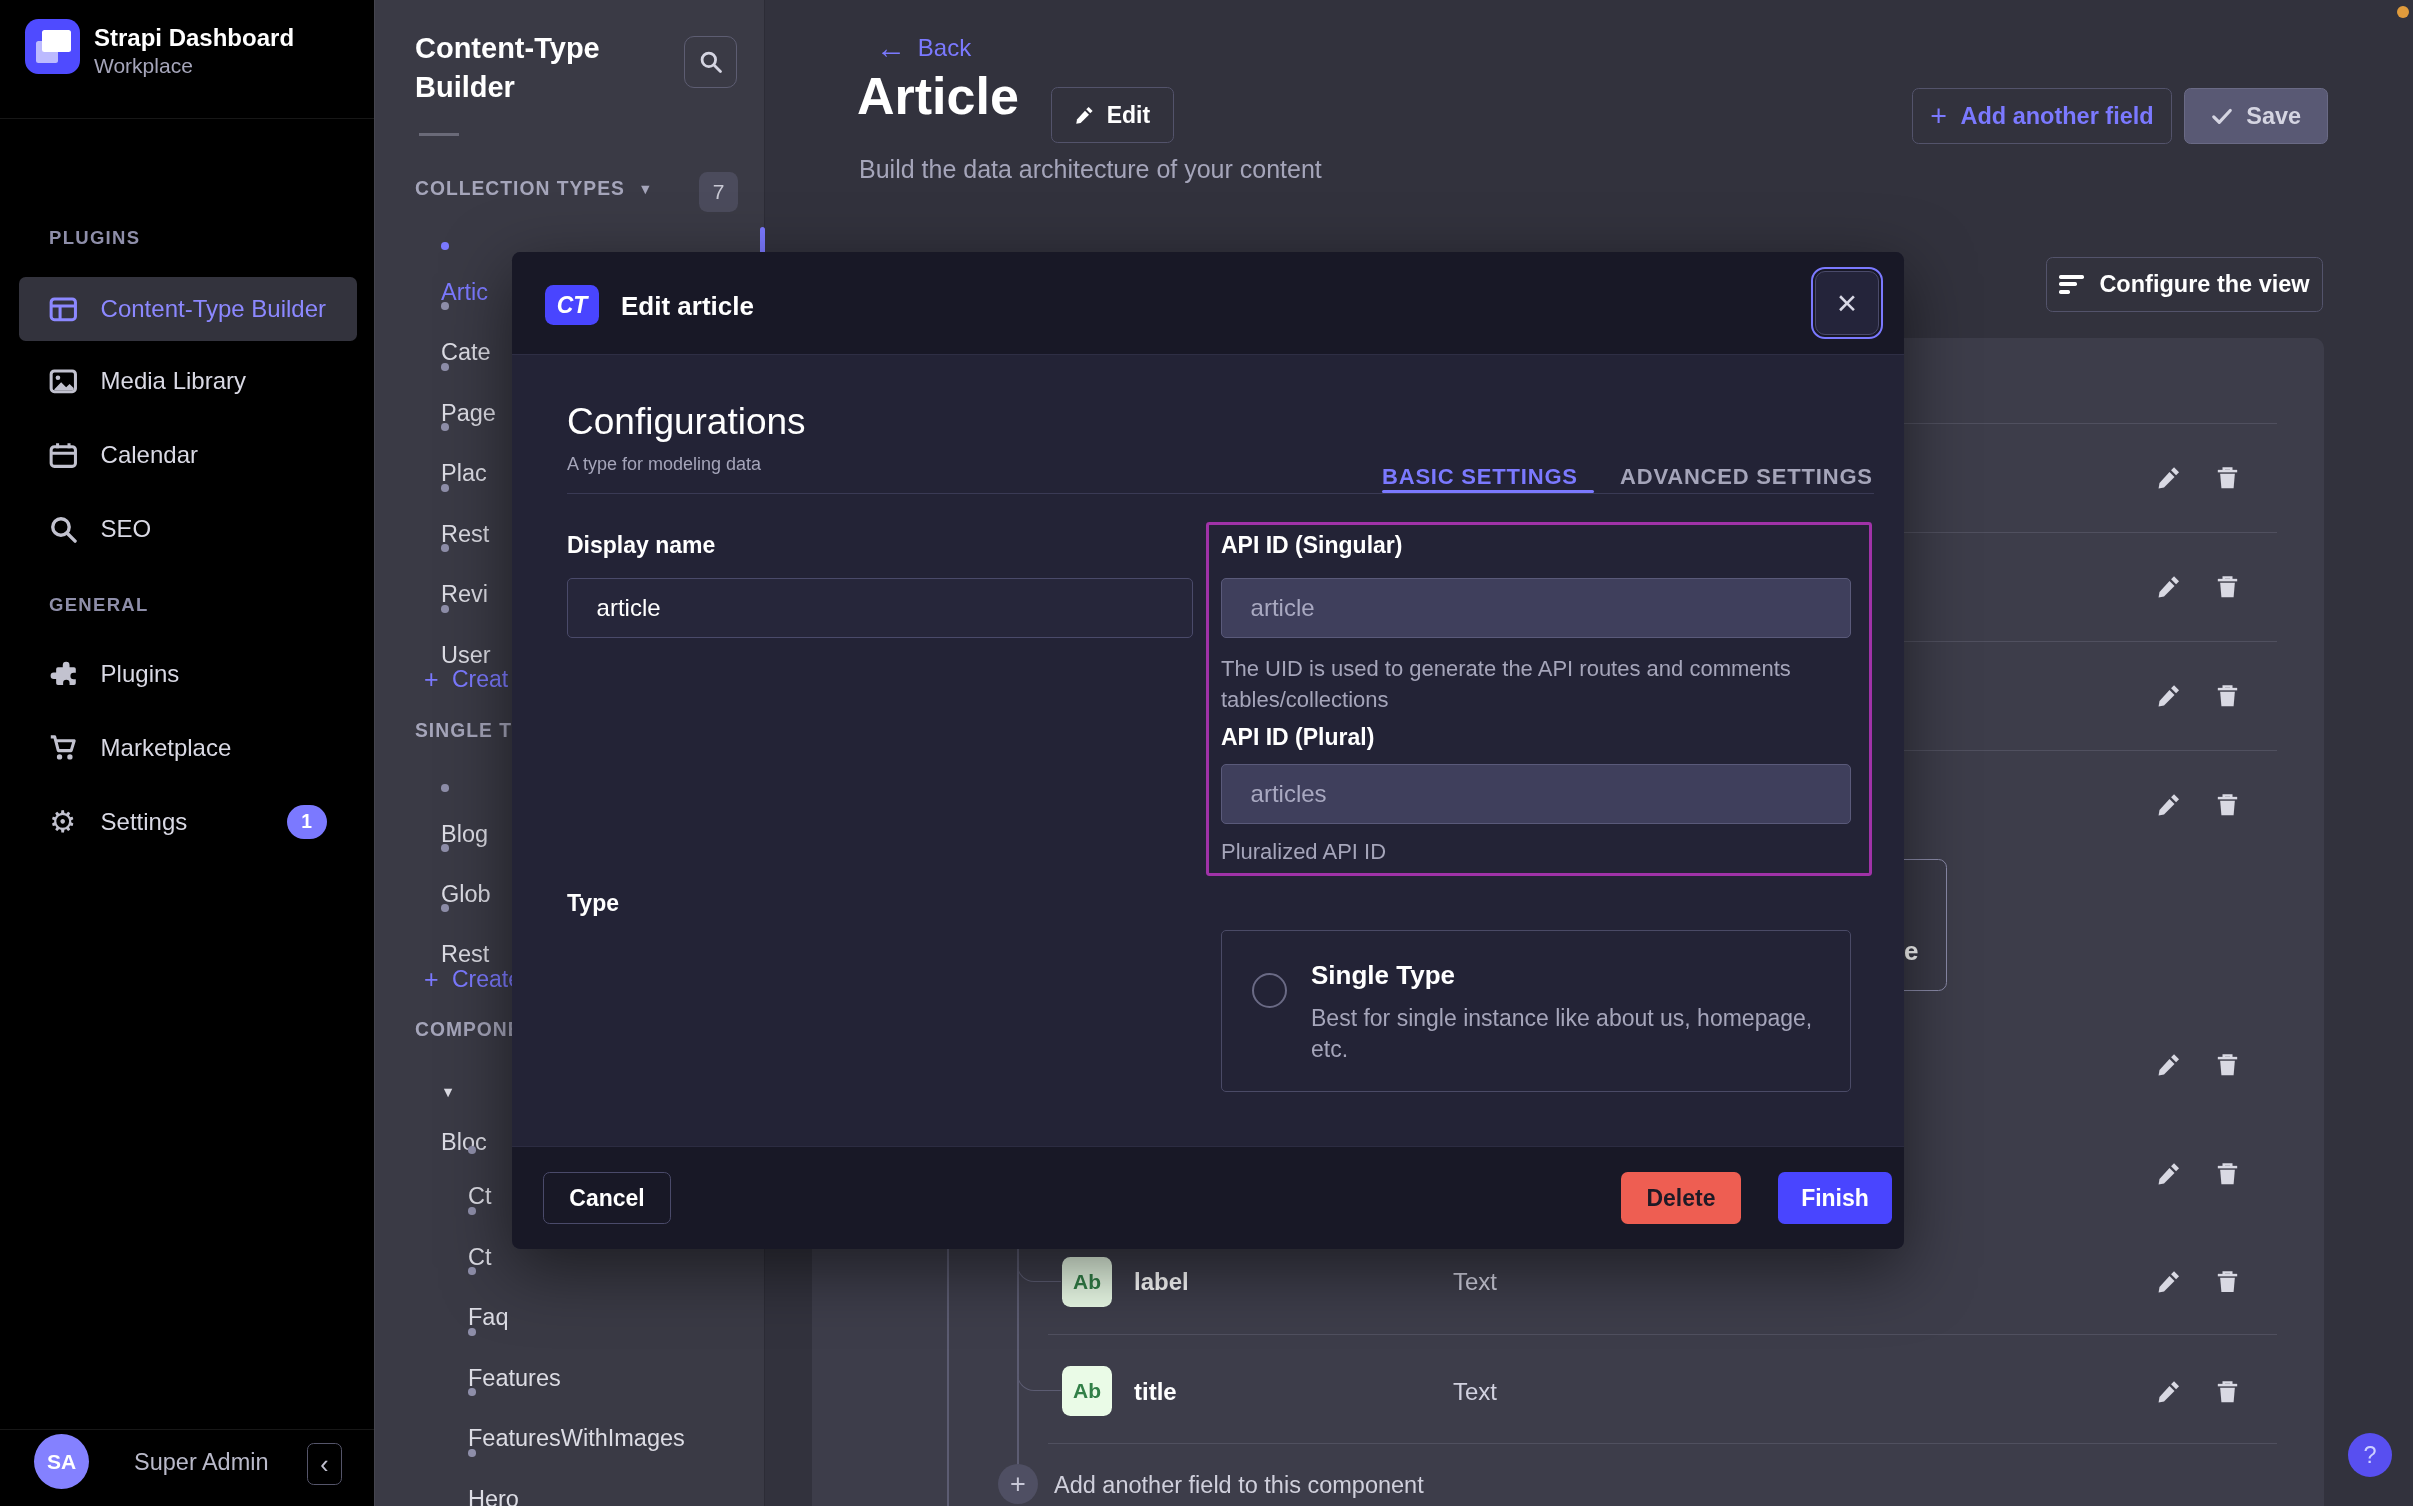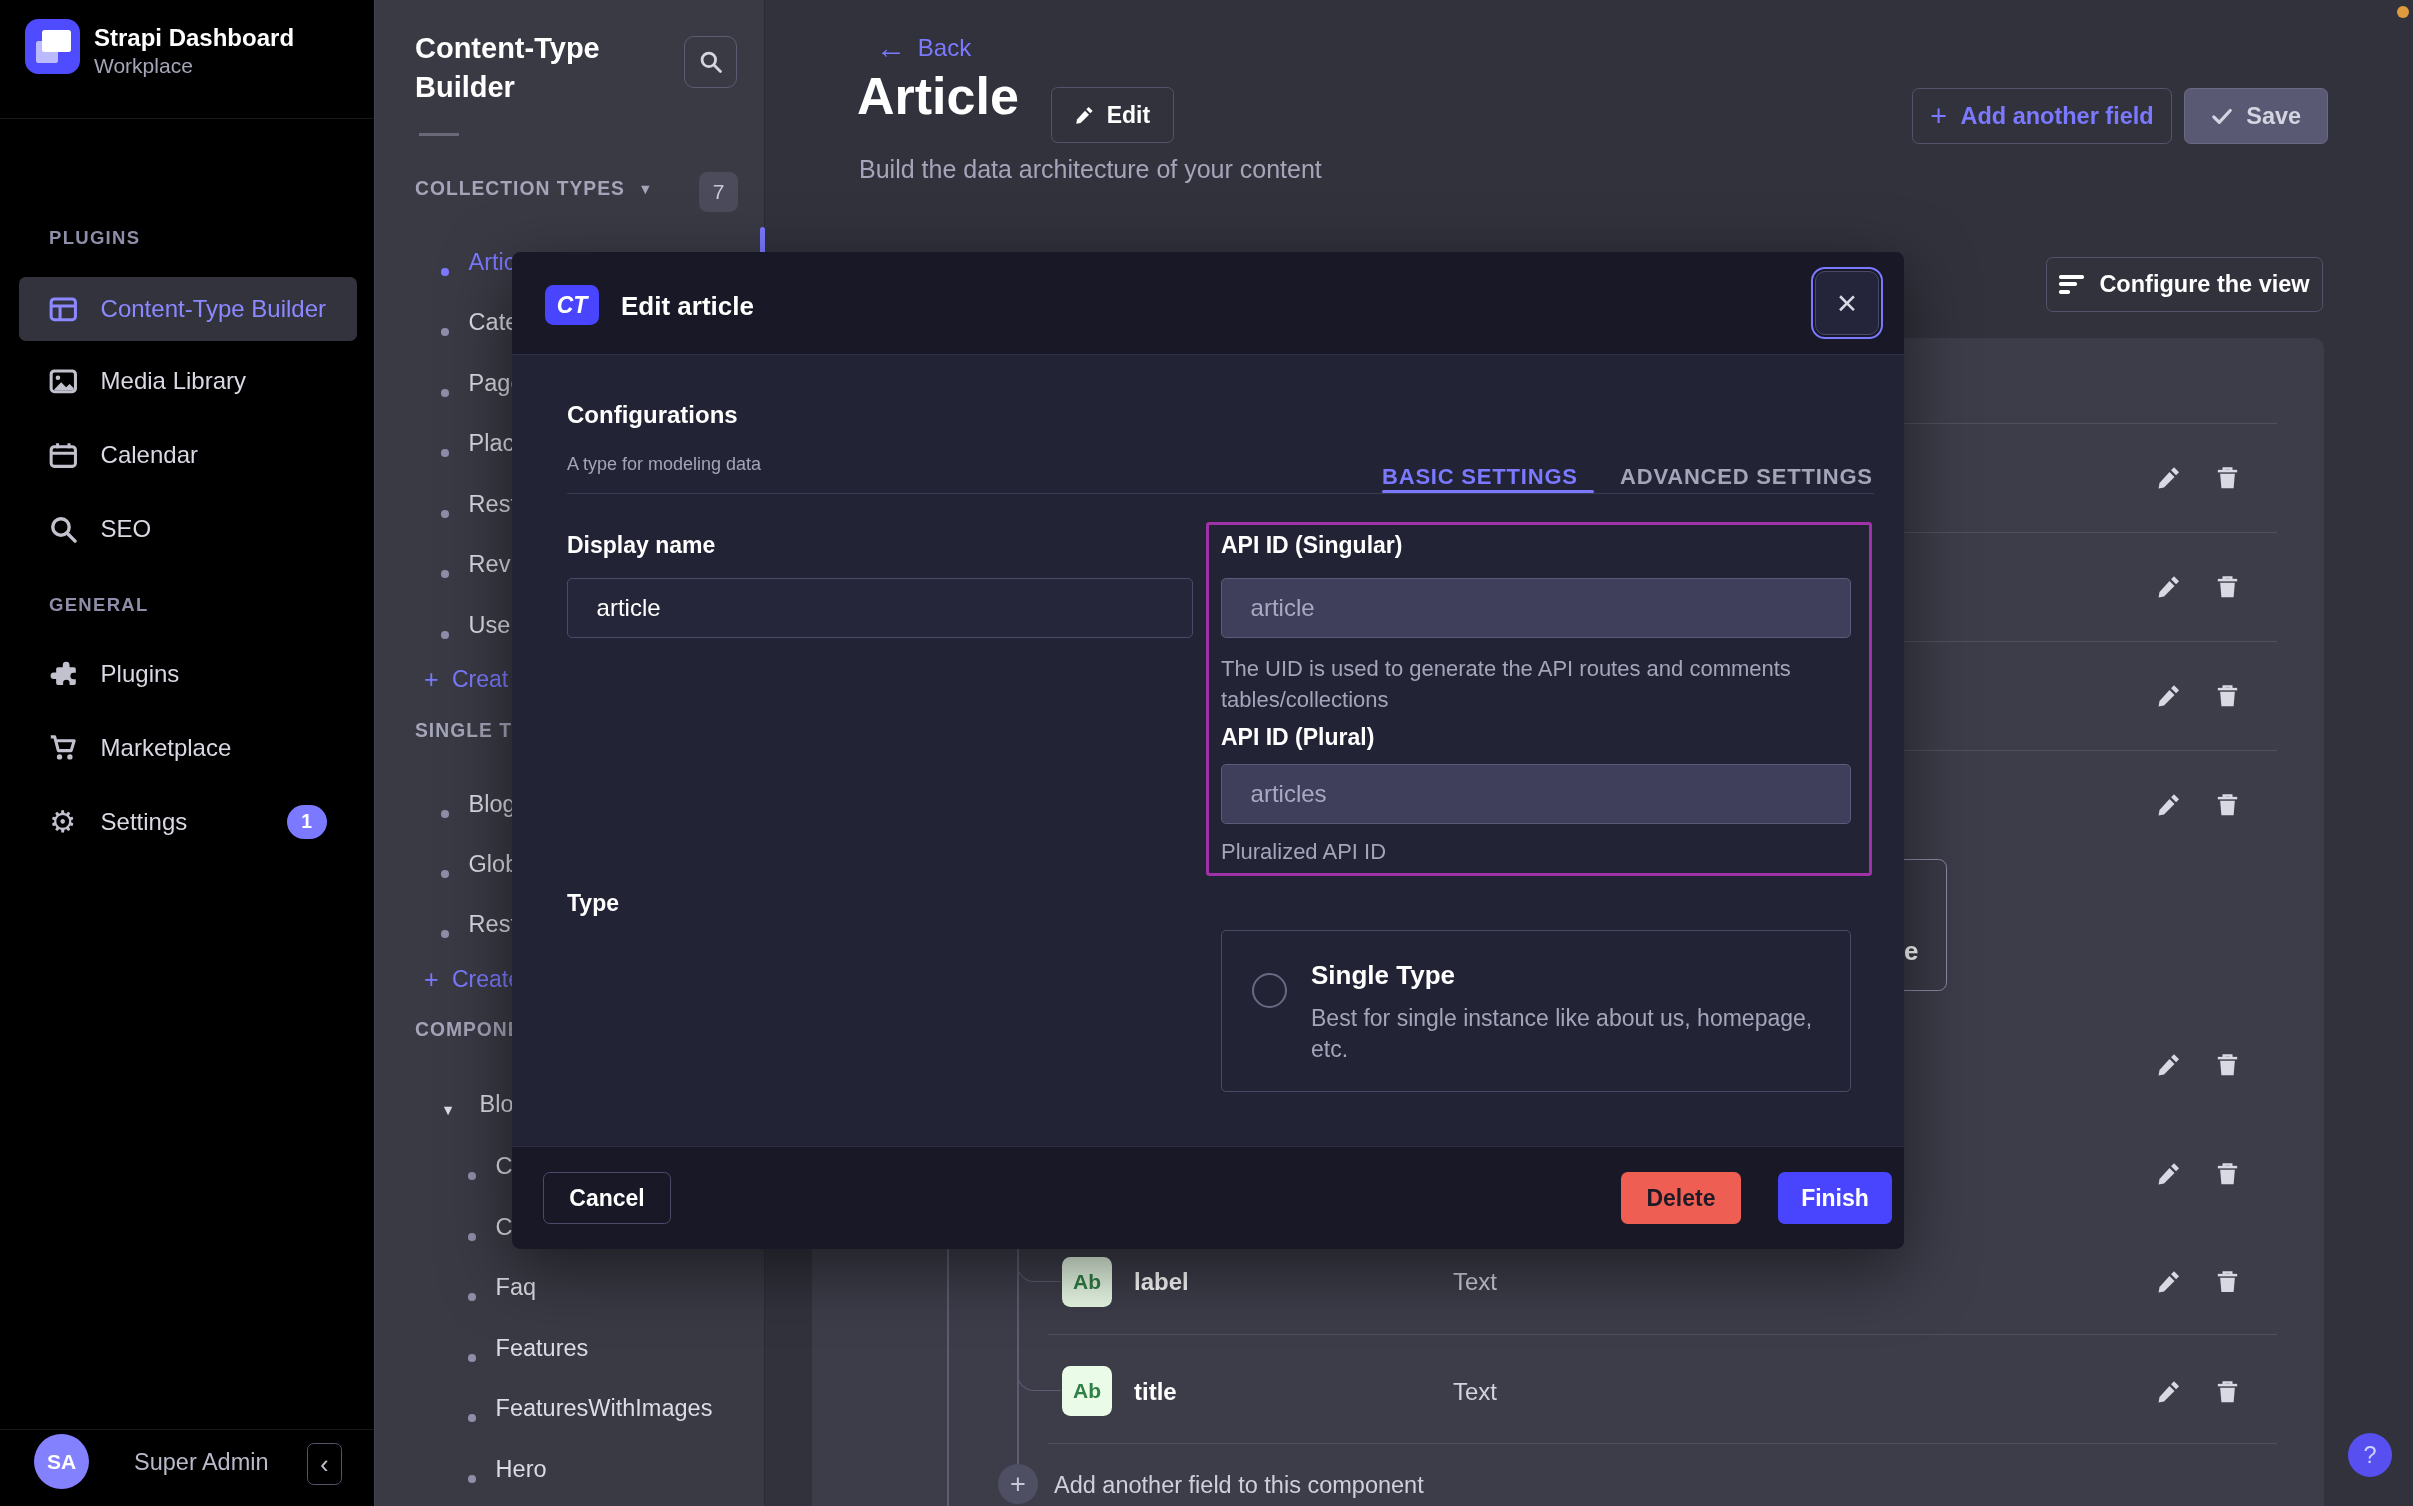--- a/index.html
+++ b/index.html
@@ -33,21 +33,21 @@
 
   
   #panel { left:374px; top:0; width:391px; height:1507px; background:#3a3a45; border-left:0.8px solid rgba(255,255,255,.06); border-right:0.8px solid #2c2c36; }
   .panel-title { left:40px; top:28.6px; font-size:29px; font-weight:bold; line-height:39px; color:#ffffff; }
   .panel-search { left:309px; top:36px; width:53px; height:52px; border:0.8px solid #5d5d72; border-radius:10px; background:transparent; display:flex; align-items:center; justify-content:center; cursor:pointer; }
   .panel-search svg { width:23.5px; height:23.5px; }
   .panel-rule { left:44px; top:133px; width:40px; height:2.5px; background:#6a6a78; }
   .panel-head { left:40px; font-size:19.3px; font-weight:bold; letter-spacing:1px; color:#a5a5ba; display:flex; align-items:center; gap:13.4px; cursor:pointer; }
   .panel-head .caret { font-size:14.3px; color:#a5a5ba; }
   .count-badge { left:324px; top:172px; width:39px; height:40px; border-radius:8.4px; background:#4b4b5c; color:#c9c9d4; font-size:21px; display:flex; align-items:center; justify-content:center; }
-  .p-item { height:34px; display:flex; align-items:flex-end; gap:20px; font-size:23.5px; color:#dcdce4; cursor:pointer; }
+  .p-item { height:34px; display:flex; align-items:flex-start; gap:29px; font-size:23.5px; color:#dcdce4; cursor:pointer;flex-direction:column; }
   .p-item .dot { width:7.6px; height:7.6px; border-radius:50%; background:#8e8ea9; flex:0 0 7.6px; }
   .p-item.lvl1 { left:66px; }
   .p-item.lvl2 { left:93px; }
   .p-item.active { color:#7b79ff; }
   .p-item.active .dot { background:#7b79ff; }
   .p-create { height:34px; left:49px; display:flex; align-items:center; gap:13.4px; font-size:23px; color:#7b79ff; cursor:pointer; }
   .p-create .plus { font-size:25px; }
   .group-caret { font-size:14.3px; color:#dcdce4; width:18.5px; }
   .scroll-thumb { left:385px; top:227px; width:5px; height:40px; background:#7b79ff; border-radius:2.5px; }
 
@@ -87,21 +87,21 @@
 
   .help-fab { left:2348px; top:1433px; width:44px; height:44px; border-radius:50%; background:#584ff0; color:#cdd0ff; font-size:23.5px; display:flex; align-items:center; justify-content:center; cursor:pointer; }
   .corner-dot { left:2397px; top:5.9px; width:11.8px; height:11.8px; border-radius:50%; background:#e09b3c; }
 
   
   #modal { left:512px; top:252px; width:1392px; height:997px; background:#232336; border-radius:8.4px; box-shadow:0 20px 67px rgba(0,0,0,.5); }
   .modal-header { left:0; top:0; width:1392px; height:103px; background:#181826; border-radius:8.4px 8.4px 0 0; border-bottom:0.8px solid #2e2e44; }
   .ct-badge { left:33px; top:33px; width:54px; height:40px; border-radius:8.4px; background:#4945ff; color:#ffffff; font-size:23px; font-weight:bold; font-style:italic; display:flex; align-items:center; justify-content:center; }
   .modal-title { left:109px; top:39px; font-size:26px; font-weight:bold; color:#ffffff; }
   .close-btn { left:1303px; top:18.5px; width:64px; height:64px; background:#24243a; border:0.8px solid #4a4a6a; border-radius:10px; outline:2.5px solid #7b79ff; outline-offset:2.5px; color:#d9d9e6; font-size:35px; line-height:34px; display:flex; align-items:center; justify-content:center; cursor:pointer; }
-  .modal-h2 { left:55px; top:149px; font-size:24px; font-weight:bold; color:#ffffff; }
+  .modal-h2 { left:55px; top:149px; font-size:37px; font-weight:normal; color:#ffffff; }
   .modal-sub { left:55px; top:202px; font-size:18px; color:#a5a5ba; }
   .tab { top:191px; height:47px; font-size:22px; font-weight:bold; letter-spacing:0.8px; display:flex; align-items:flex-end; cursor:pointer; }
   .tab-basic { left:870px; color:#7b79ff; }
   .tab-adv { left:1108px; color:#a5a5ba; }
   .tabs-rule { left:55px; top:241px; width:1307px; height:0.8px; background:#3a3a55; }
   .tab-underline { left:870px; top:238px; width:212px; height:3.4px; background:#7b79ff; border-radius:1.7px; }
 
   .fld-label { font-size:23px; font-weight:bold; color:#ffffff; }
   .txt-input { height:60px; border-radius:5px; font-size:24px; padding:0 28.6px; font-family:"Liberation Sans",sans-serif; }
   .input-dark { background:#26263a; border:0.8px solid #4a4a6a; color:#ffffff; }

